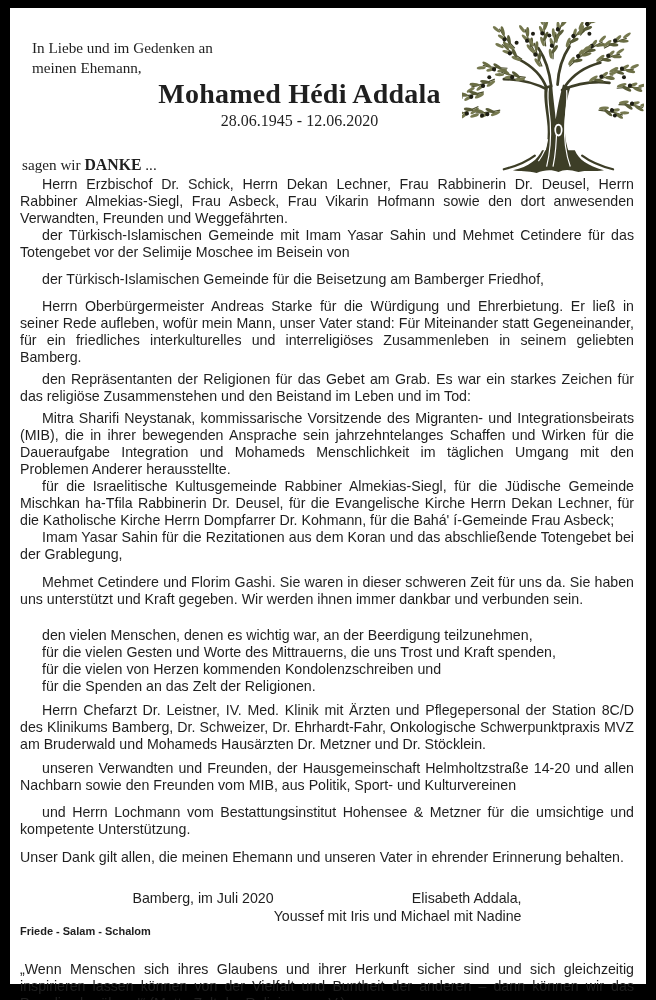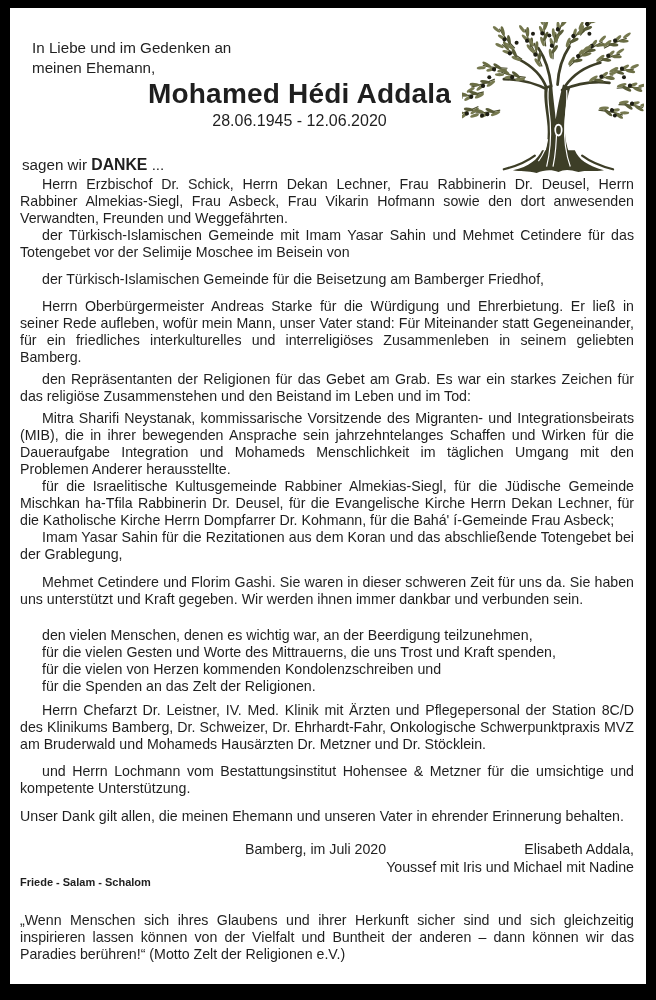--- a/index.html
+++ b/index.html
@@ -6,21 +6,21 @@
   .page {
     position:relative; width:656px; height:1000px; background:#000000;
     font-family:"Liberation Sans", sans-serif; overflow:hidden;
   }
   .sheet {
     position:absolute; left:10px; top:8px; width:636px; height:976px;
     background:#ffffff; box-sizing:border-box; padding:28px 12px 0 10px;
     color:#1f1f1f;
   }
   
-  .header { position:relative; height:140px; }
+  .header { position:relative; height:140px;font-family:Liberation Serif, serif; }
   .intro { position:absolute; left:12px; top:2px; font-size:15.2px; line-height:19.5px; }
   .name-title {
     position:absolute; left:0; right:55px; top:42px; text-align:center;
     font-size:28px; font-weight:bold; letter-spacing:0.2px;
   }
   .dates { position:absolute; left:0; right:55px; top:76px; text-align:center; font-size:16px; }
   .thanks { position:absolute; left:2px; top:120px; font-size:15.2px; }
   .thanks b { font-size:15.8px; }
   .tree { position:absolute; top:-14px; right:-10px; }
   
@@ -28,21 +28,21 @@
   .bodytext p { margin:0; font-size:14.2px; line-height:17px; text-align:justify; }
   .ind { text-indent:22px; }
   .mt-lg { margin-top:11px !important; }
   .mt-md { margin-top:10px !important; }
   .mt-sm { margin-top:5px !important; }
   .mt-xs { margin-top:7px !important; }
   .thanks-list { margin-top:19px; }
   .thanks-list div { font-size:14.2px; line-height:17px; padding-left:22px; }
   .closing { margin-top:11px !important; text-align:left !important; }
   
-  .sig-row { display:flex; justify-content:flex-end; align-items:flex-start; margin-top:16px; }
+  .sig-row { display:flex; justify-content:center; align-items:flex-start; margin-top:24px; }
   .place-date { font-size:14.2px; line-height:17px; }
   .signatures { text-align:right; font-size:14.2px; line-height:17.5px; }
   .peace { text-align:left; font-weight:bold; font-size:11px; }
   .quote { margin-top:24px; font-size:14.2px; line-height:17px; text-align:justify; }
 </style>
 </head>
 <body>
 
 <div class="page">
   <div class="sheet">
@@ -152,20 +152,21 @@
       <p class="ind mt-lg">Mehmet Cetindere und Florim Gashi. Sie waren in dieser schweren Zeit für uns da. Sie haben uns unterstützt und Kraft gegeben. Wir werden ihnen immer dankbar und verbunden sein.</p>
 
       <div class="thanks-list">
         <div>den vielen Menschen, denen es wichtig war, an der Beerdigung teilzunehmen,</div>
         <div>für die vielen Gesten und Worte des Mittrauerns, die uns Trost und Kraft spenden,</div>
         <div>für die vielen von Herzen kommenden Kondolenzschreiben und</div>
         <div>für die Spenden an das Zelt der Religionen.</div>
       </div>
 
       <p class="ind mt-xs">Herrn Chefarzt Dr. Leistner, IV. Med. Klinik mit Ärzten und Pflegepersonal der Station 8C/D des Klinikums Bamberg, Dr. Schweizer, Dr. Ehrhardt-Fahr, Onkologische Schwerpunktpraxis MVZ am Bruderwald und Mohameds Hausärzten Dr. Metzner und Dr. Stöcklein.</p>
+      <p class="ind mt-xs">unseren Verwandten und Freunden, der Hausgemeinschaft Helmholtzstraße 14-20 und allen Nachbarn sowie den Freunden vom MIB, aus Politik, Sport- und Kulturvereinen</p>
       <p class="ind mt-md">und Herrn Lochmann vom Bestattungsinstitut Hohensee &amp; Metzner für die umsichtige und kompetente Unterstützung.</p>
 
       <p class="closing">Unser Dank gilt allen, die meinen Ehemann und unseren Vater in ehrender Erinnerung behalten.</p>
     </div>
 
     <div class="sig-row">
       <div class="place-date">Bamberg, im Juli 2020</div>
       <div class="signatures">
         <div>Elisabeth Addala,</div>
         <div>Youssef mit Iris und Michael mit Nadine</div>

